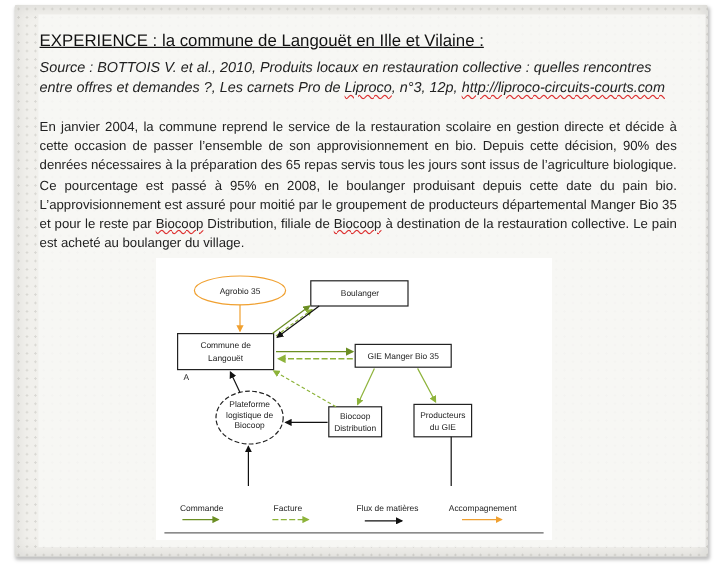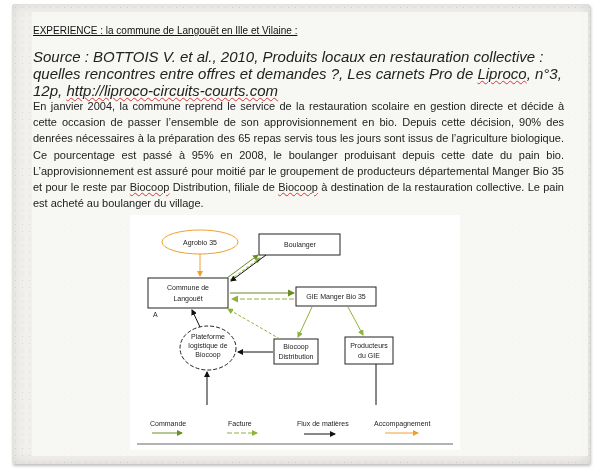--- a/index.html
+++ b/index.html
@@ -16,27 +16,27 @@
     background-size: 7px 7px;
     box-shadow: 1px 2px 3px rgba(0,0,0,0.25), inset 0 0 14px rgba(0,0,0,0.12);
     border-radius: 2px;
   }
   .inner {
     position: absolute; left: 20px; top: 8px; width: 556px; height: 444px;
     background: rgba(248,248,246,0.85);
   }
   .title {
     position: absolute; left: 33px; top: 25px;
-    font-size: 10px; font-weight: normal; color: #111;
+    font-size: 14px; font-weight: normal; color: #111;
     text-decoration: underline;
     font-family: "Liberation Sans", sans-serif;
   }
   .source {
     position: absolute; left: 33px; top: 48px; width: 530px;
-    font-size: 15px; font-style: italic; color: #222; line-height: 17px;
+    font-size: 12px; font-style: italic; color: #222; line-height: 17px;
   }
   .source .spell { text-decoration: underline wavy #d33; text-decoration-thickness: 1px; }
   .body-text {
     position: absolute; left: 33px; top: 98px; width: 531px;
     font-size: 11px; color: #222; line-height: 16.2px; text-align: justify;
   }
   .body-text .spell { text-decoration: underline wavy #d33; text-decoration-thickness: 1px; }
   .diagram {
     position: absolute; left: 130px; top: 215px; width: 330px; height: 235px;
     background: #ffffff;

